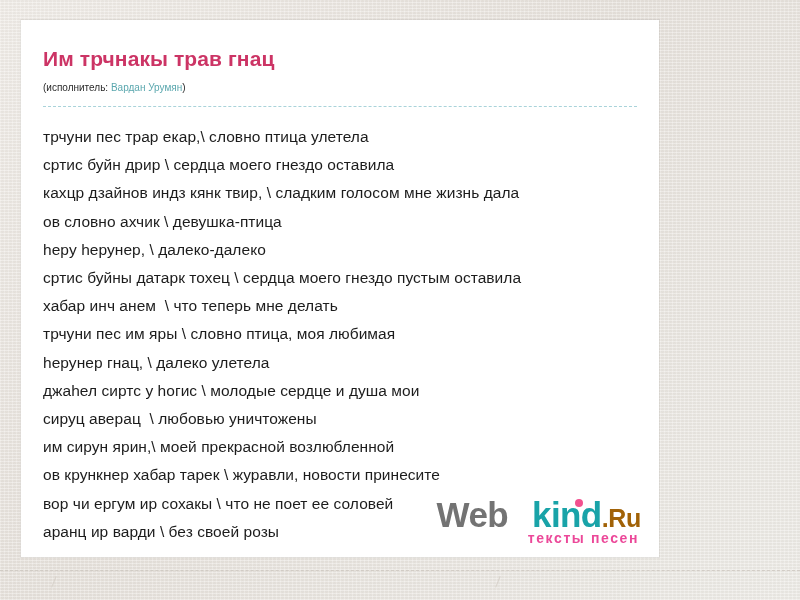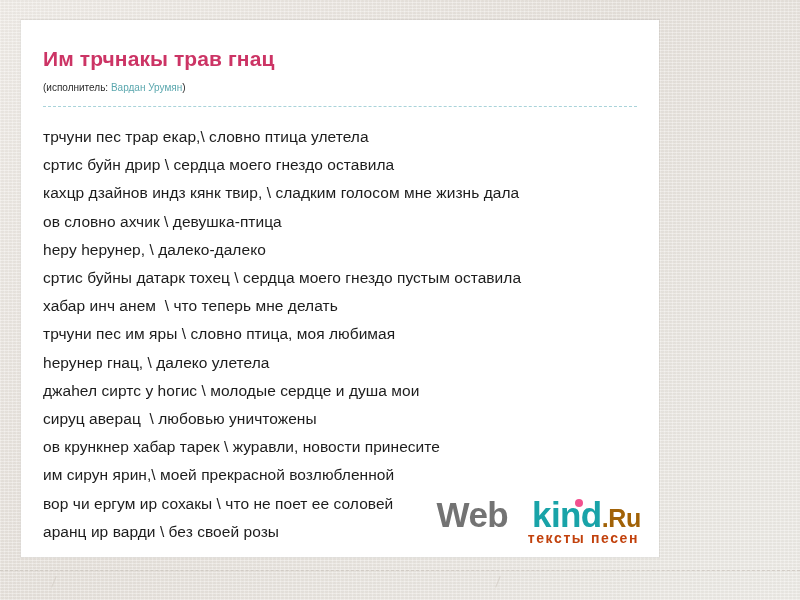--- a/index.html
+++ b/index.html
@@ -131,21 +131,21 @@
     position: absolute;
     width: 8px;
     height: 8px;
     border-radius: 50%;
     background: #f2518f;
     right: 58px;
     top: 2px;
   }
 
   #logo-tagline {
-    color: #c2410c;
+    color: #ec4899;
     font-size: 14px;
     font-weight: bold;
     letter-spacing: 1.6px;
     margin-top: -5px;
     margin-right: 2px;
   }
 </style>
 </head>
 <body>
 
@@ -169,22 +169,22 @@
     <div class="lyrics-line">сртис буйн дрир \ сердца моего гнездо оставила</div>
     <div class="lyrics-line">кахцр дзайнов индз кянк твир, \ сладким голосом мне жизнь дала</div>
     <div class="lyrics-line">ов словно ахчик \ девушка-птица</div>
     <div class="lyrics-line">һepy һерунер, \ далеко-далеко</div>
     <div class="lyrics-line">сртис буйны датарк тохец \ сердца моего гнездо пустым оставила</div>
     <div class="lyrics-line">хабар инч анем  \ что теперь мне делать</div>
     <div class="lyrics-line">трчуни пес им яры \ словно птица, моя любимая</div>
     <div class="lyrics-line">һерунер гнац, \ далеко улетела</div>
     <div class="lyrics-line">джаһел сиртс у һогис \ молодые сердце и душа мои</div>
     <div class="lyrics-line">сируц аверац  \ любовью уничтожены</div>
+    <div class="lyrics-line">им сирун ярин,\ моей прекрасной возлюбленной</div>
     <div class="lyrics-line">ов крункнер хабар тарек \ журавли, новости принесите</div>
-    <div class="lyrics-line">им сирун ярин,\ моей прекрасной возлюбленной</div>
     <div class="lyrics-line">вор чи ергум ир сохакы \ что не поет ее соловей</div>
     <div class="lyrics-line">аранц ир варди \ без своей розы</div>
   </div>
 
   <div id="site-logo">
     <div id="logo-wordmark"><span class="logo-web">Web</span><span class="logo-kind">kind</span><span class="logo-dot-ru">.Ru</span>
       <span id="logo-idot"></span>
     </div>
     <div id="logo-tagline">тексты песен</div>
   </div>

